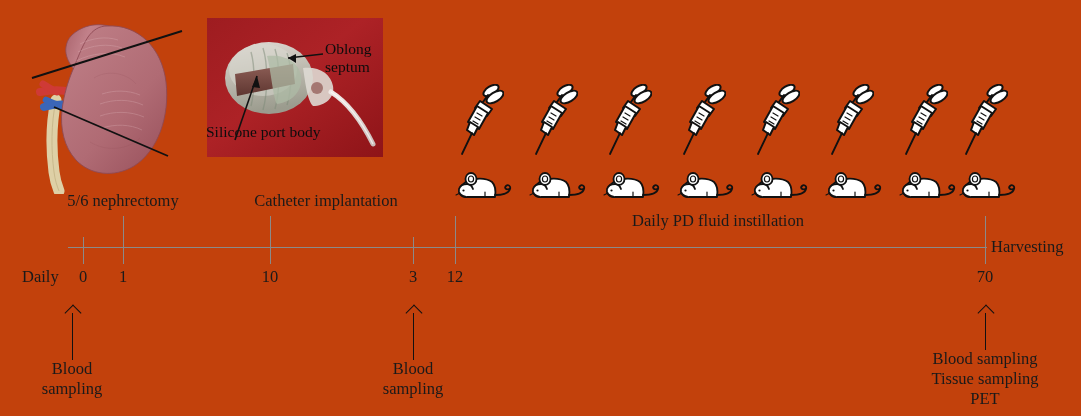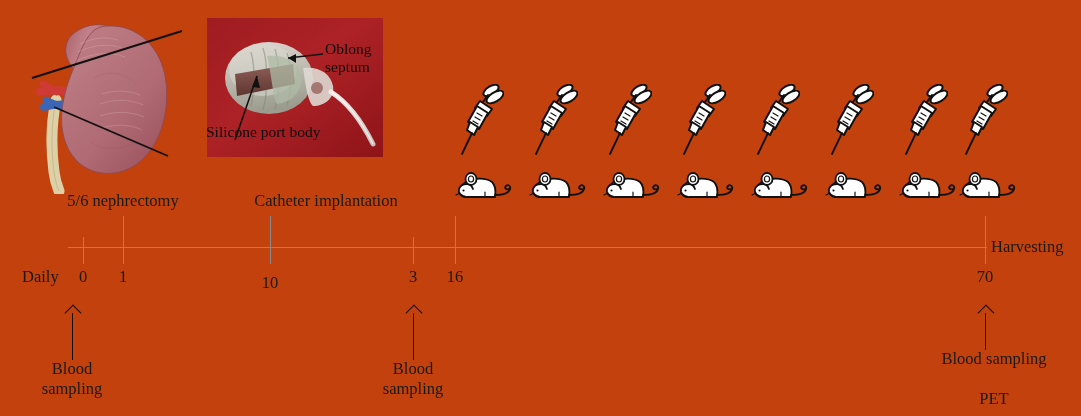--- a/index.html
+++ b/index.html
@@ -552,52 +552,53 @@
     <path d="M5,25 L1,27" stroke-width="1.1"></path>
 
     <path d="M30,29 L30,24" stroke-width="1.2"></path>
 
     <path d="M40,27 C48,27 54,25 55,21 C56,18 53,16 51,18 C49,20 51,22 54,21" fill="none"></path>
   </g>
 </svg></div>
 
   <div class="txt center" style="left:123px; top:191px;">5/6 nephrectomy</div>
   <div class="txt center" style="left:298px; top:191px;margin-left:28px;">Catheter implantation</div>
+  <div class="txt center" style="left:718px; top:211px;">Daily PD fluid instillation</div>
 
   <div id="axis-line"></div>
 
   <div class="tick short" style="left:83px;"></div>
   <div class="tick tall" style="left:123px;"></div>
   <div class="tick tall" style="left:270px;"></div>
   <div class="tick short" style="left:413px;"></div>
   <div class="tick tall" style="left:455px;"></div>
   <div class="tick tall" style="left:985px;"></div>
 
   <div class="txt" style="left:991px; top:237px;font-family:Liberation Serif, serif;">Harvesting</div>
 
   <div class="txt" style="left:22px; top:267px;">Daily</div>
 
   <div class="txt center" style="left:83px;  top:267px;">0</div>
   <div class="txt center" style="left:123px; top:267px;">1</div>
-  <div class="txt center" style="left:270px; top:273px;">10</div>
+  <div class="txt center" style="left:270px; top:267px;">10</div>
   <div class="txt center" style="left:413px; top:267px;">3</div>
-  <div class="txt center" style="left:455px; top:267px;">16</div>
+  <div class="txt center" style="left:455px; top:267px;">12</div>
   <div class="txt center" style="left:985px; top:267px;">70</div>
 
   <div class="uparrow" style="left:62px; top:307px; height:47px;">
     <div class="shaft"></div>
     <div class="head"></div>
   </div>
   <div class="txt center" style="left:72px; top:359px; text-align:center;"><span>Blood</span><br><span>sampling</span></div>
 
   <div class="uparrow" style="left:403px; top:307px; height:47px;">
     <div class="shaft"></div>
     <div class="head"></div>
   </div>
   <div class="txt center" style="left:413px; top:359px; text-align:center;"><span>Blood</span><br><span>sampling</span></div>
 
   <div class="uparrow" style="left:975px; top:307px; height:37px;">
     <div class="shaft"></div>
     <div class="head"></div>
   </div>
-  <div class="txt center" style="left:985px; top:349px; text-align:center;margin-left:9px;"><span>Blood sampling</span><br><br><span>PET</span></div>
+  <div class="txt center" style="left:985px; top:349px; text-align:center;"><span>Blood sampling</span><br><span>Tissue sampling</span><br><span>PET</span></div>
 
 </div>
 
 </body></html>

